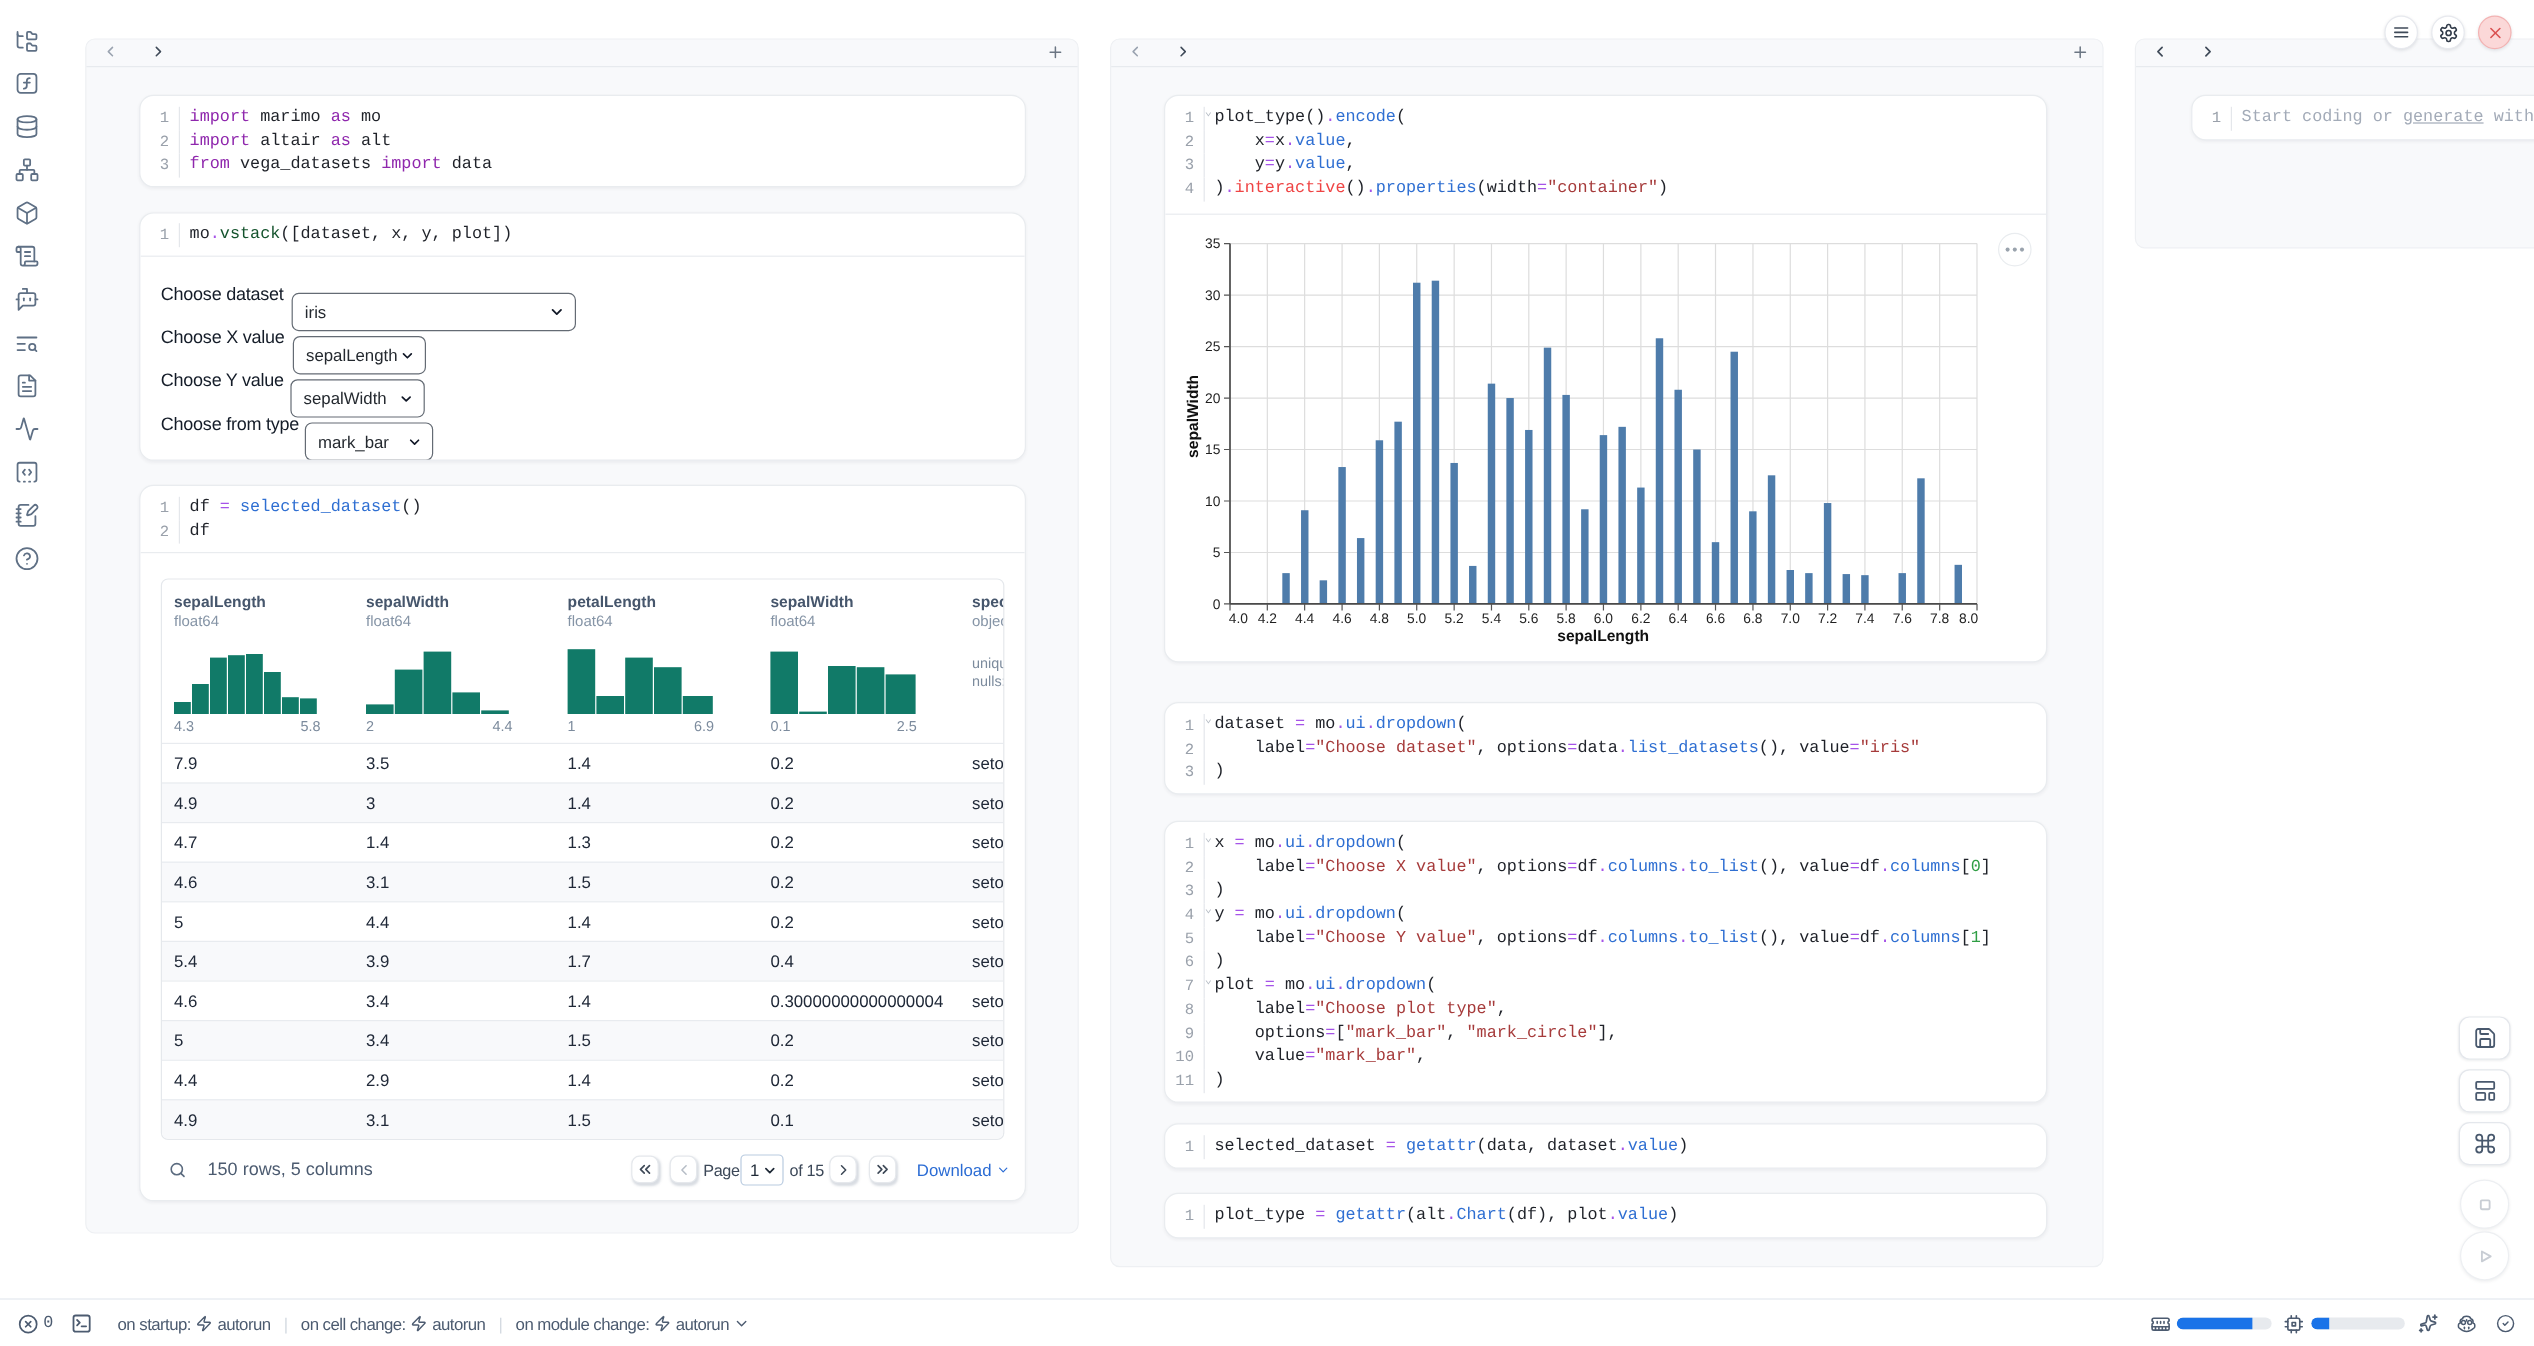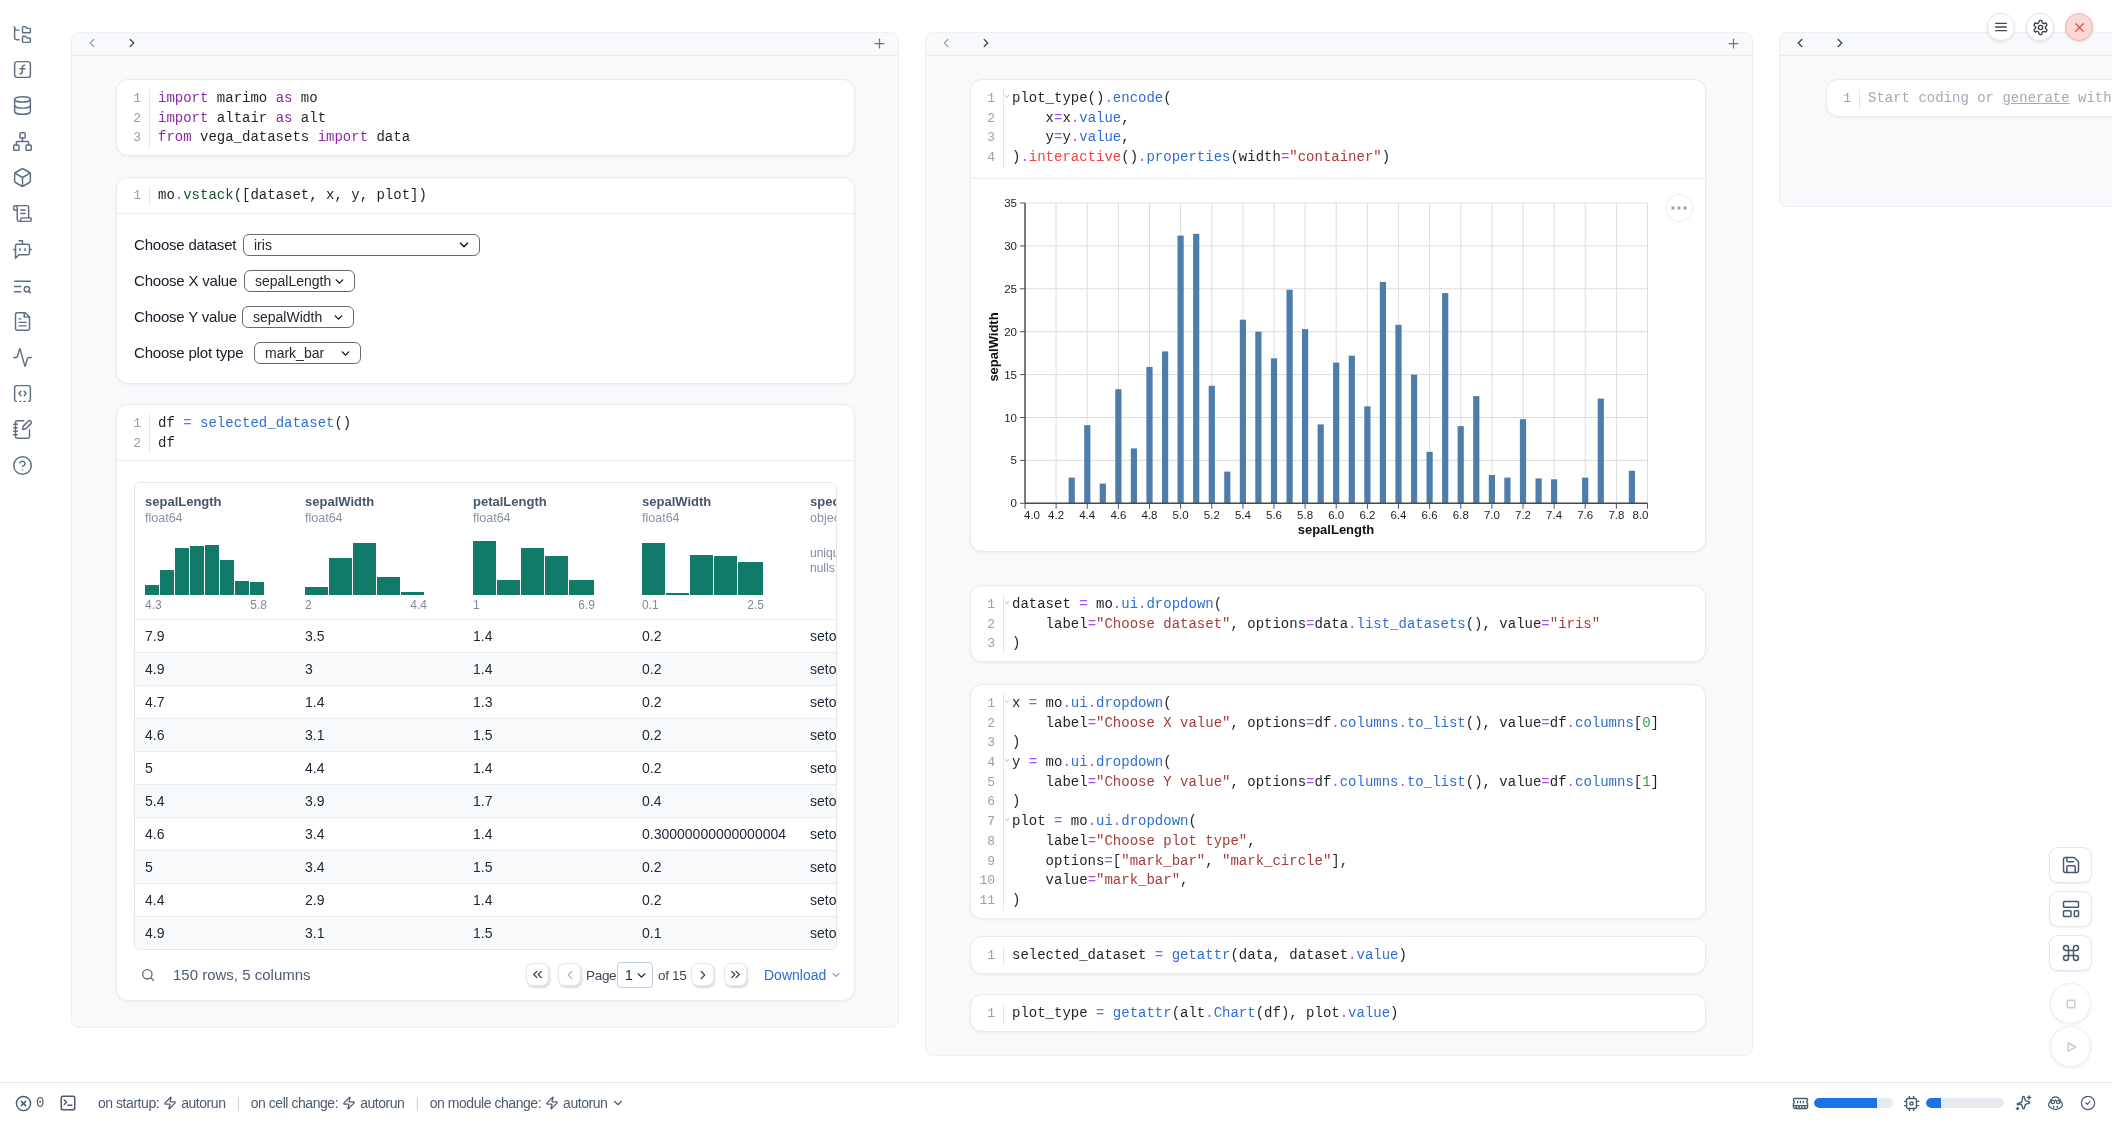--- a/index.html
+++ b/index.html
@@ -10,22 +10,22 @@
   box-shadow:0 1px 3px rgba(15,23,42,.05); font-family:"Liberation Mono",monospace;
   font-size:14px; color:#1f2229; overflow:hidden; }
 .ln { display:flex; height:19.7px; line-height:19.7px; white-space:pre; }
 .num { width:33px; flex:0 0 33px; text-align:right; padding-right:8px; color:#9aa1ab;
   border-right:1px solid #e4e7eb; font-size:13px; position:relative; }
 .src { padding-left:8px; }
 .src i, .num i { font-style:normal; }
 .fold { position:absolute; right:-7px; top:-4px; color:#b3bac3; font-size:10px; }
 .divider { position:absolute; left:0; right:0; height:1px; background:#e9ecef; }
 .sel { display:inline-flex; align-items:center; justify-content:space-between;
-  border:1.5px solid #646b74; border-radius:6px; background:#fff; height:22px;
-  font-size:14px; color:#24292f; padding:0 8px 0 10px; vertical-align:middle; }
+  border:1.5px solid #646b74; border-radius:6px; background:#fff; height:32px;
+  font-size:14px; color:#24292f; padding:0 8px 0 10px; vertical-align:middle;margin-top:10px; }
 .lbl { font-size:15px; color:#141c28; letter-spacing:-0.2px; }
 .btnsq { position:absolute; width:23px; height:23px; background:#fff; border:1px solid #e5e8ec;
   border-radius:7px; box-shadow:1px 1.5px 2px rgba(100,116,139,.25); display:flex;
   align-items:center; justify-content:center; }
 .circbtn { position:absolute; background:#fff; border:1px solid #e7e9ee; border-radius:50%;
   box-shadow:0 1px 3px rgba(15,23,42,.12); display:flex; align-items:center; justify-content:center; }
 .rsq { position:absolute; left:2049px; width:43px; height:36px; background:#fff; border:1px solid #e4e7ec;
   border-radius:9px; box-shadow:0 1px 2px rgba(15,23,42,.07); display:flex; align-items:center; justify-content:center; }
 </style></head><body>
 <div class="abs" style="left:12px;top:24px"><svg viewBox="0 0 24 24" width="21" height="21" fill="none" stroke="#5f7085" stroke-width="1.7" stroke-linecap="round" stroke-linejoin="round" style="">
@@ -157,21 +157,21 @@
     <div style="position:absolute;left:17px;top:35px;right:0;font-family:'Liberation Sans',sans-serif">
       <div style="position:absolute;left:0;top:21px;height:22px;line-height:22px"><span class="lbl">Choose dataset</span><span class="sel" style="position:absolute;left:109px;top:0;width:237px">iris <svg viewBox="0 0 24 24" width="14" height="14" fill="none" stroke="#111827" stroke-width="2.6" stroke-linecap="round" stroke-linejoin="round" style="margin-left:4px">
             <path d="m6 9 6 6 6-6"></path>
           </svg></span></div>
       <div style="position:absolute;left:0;top:57px;height:22px;line-height:22px"><span class="lbl">Choose X value</span><span class="sel" style="position:absolute;left:110px;top:0;width:111px">sepalLength <svg viewBox="0 0 24 24" width="13" height="13" fill="none" stroke="#111827" stroke-width="2.6" stroke-linecap="round" stroke-linejoin="round" style="">
             <path d="m6 9 6 6 6-6"></path>
           </svg></span></div>
       <div style="position:absolute;left:0;top:93px;height:22px;line-height:22px"><span class="lbl">Choose Y value</span><span class="sel" style="position:absolute;left:108px;top:0;width:112px">sepalWidth <svg viewBox="0 0 24 24" width="13" height="13" fill="none" stroke="#111827" stroke-width="2.6" stroke-linecap="round" stroke-linejoin="round" style="">
             <path d="m6 9 6 6 6-6"></path>
           </svg></span></div>
-      <div style="position:absolute;left:0;top:129px;height:22px;line-height:22px"><span class="lbl">Choose plot type</span><span class="sel" style="position:absolute;left:120px;top:0;width:107px">mark_bar <svg viewBox="0 0 24 24" width="13" height="13" fill="none" stroke="#111827" stroke-width="2.6" stroke-linecap="round" stroke-linejoin="round" style="">
+      <div style="position:absolute;left:0;top:129px;height:22px;line-height:22px"><span class="lbl">Choose from type</span><span class="sel" style="position:absolute;left:120px;top:0;width:107px">mark_bar <svg viewBox="0 0 24 24" width="13" height="13" fill="none" stroke="#111827" stroke-width="2.6" stroke-linecap="round" stroke-linejoin="round" style="">
             <path d="m6 9 6 6 6-6"></path>
           </svg></span></div>
     </div>
   </div>
 <div class="cell" style="left:116px;top:404px;width:739px;height:597px">
 <div class="codewrap" style="padding-top:9px">
 <div class="ln"><span class="num">1</span><span class="src">df <i style="color:#a653e8">=</i> <i style="color:#2f6fd2">selected_dataset</i>()</span></div>
 <div class="ln"><span class="num">2</span><span class="src">df</span></div>
 </div>
     <div class="divider" style="top:55px"></div>

